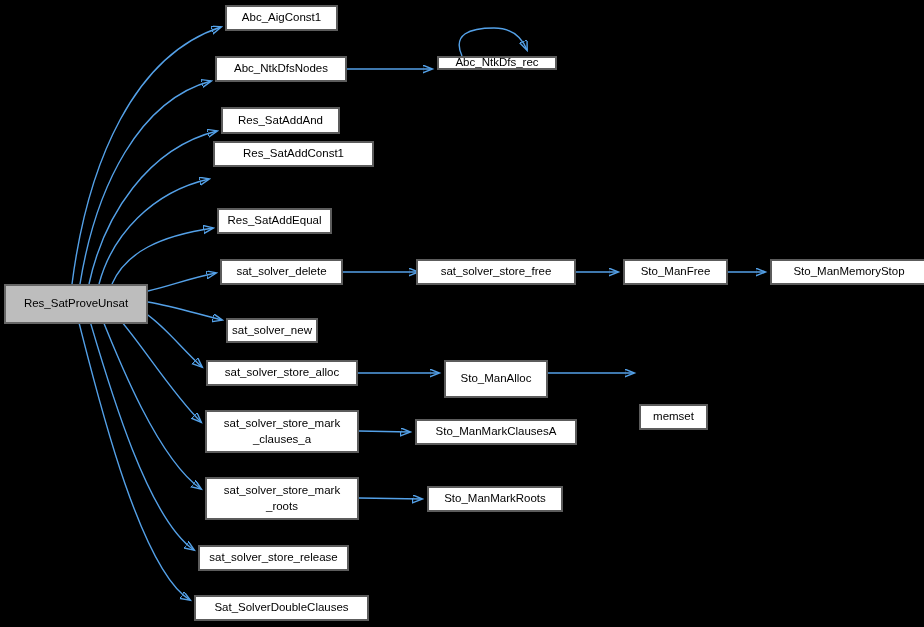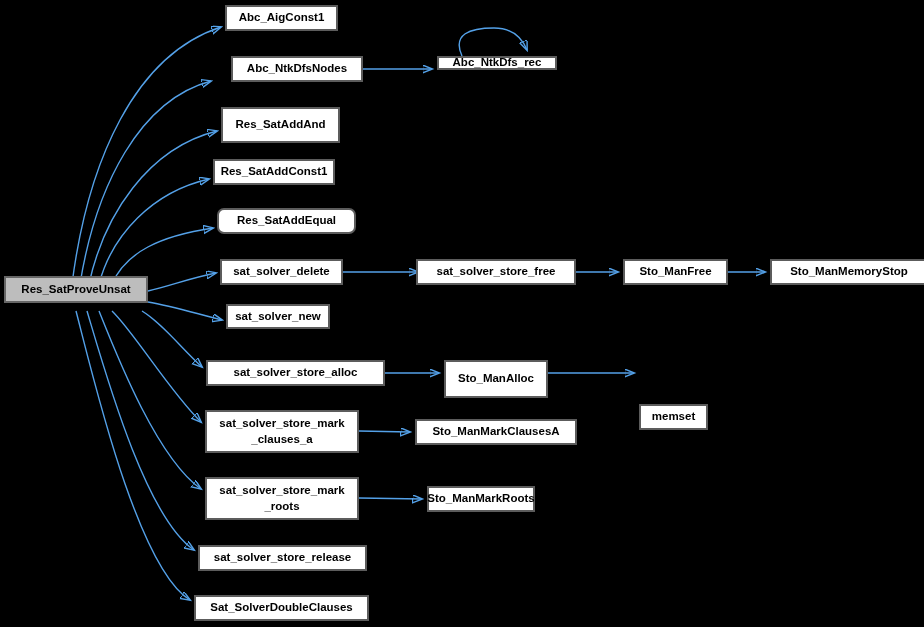--- a/index.html
+++ b/index.html
@@ -34,21 +34,20 @@
     border: 2px solid var(--node-border, #5c5c5c);
     color: var(--text, #000);
     font-size: 11.5px;
     line-height: 1.35;
     display: flex;
     align-items: center;
     justify-content: center;
     text-align: center;
     white-space: pre-line;
     cursor: pointer;
-    font-weight: bold;
   }
   .node.main {
     background: var(--main-fill, #bdbdbd);
     border-color: var(--main-border, #666);
   }
 </style>
 </head>
 <body>
 
 <div id="canvas">
@@ -76,37 +75,37 @@
         <path d="M343,272 L418,272" marker-end="url(#arrow)"></path>
         <path d="M569,272 L618,272" marker-end="url(#arrow)"></path>
         <path d="M724,272 L765,272" marker-end="url(#arrow)"></path>
         <path d="M358,373 L439,373" marker-end="url(#arrow)"></path>
         <path d="M548,373 L634,373" marker-end="url(#arrow)"></path>
         <path d="M359,431 L410,432" marker-end="url(#arrow)"></path>
         <path d="M359,498 L422,499" marker-end="url(#arrow)"></path>
       </g>
   </svg>
   <div id="nodes">
-      <div class="node main" style="left: 4px; top: 276px; width: 144px; height: 27px;">Res_SatProveUnsat</div>
+      <div class="node main" style="left: 4px; top: 284px; width: 144px; height: 40px;">Res_SatProveUnsat</div>
       <div class="node" style="left: 225px; top: 5px; width: 113px; height: 26px;">Abc_AigConst1</div>
-      <div class="node" style="left: 215px; top: 56px; width: 132px; height: 26px; margin-left: 16px;">Abc_NtkDfsNodes</div>
+      <div class="node" style="left: 215px; top: 56px; width: 132px; height: 26px;">Abc_NtkDfsNodes</div>
       <div class="node" style="left: 437px; top: 56px; width: 120px; height: 14px;">Abc_NtkDfs_rec</div>
-      <div class="node" style="left: 221px; top: 107px; width: 119px; height: 36px;">Res_SatAddAnd</div>
-      <div class="node" style="left: 213px; top: 159px; width: 122px; height: 26px;">Res_SatAddConst1</div>
-      <div class="node" style="left: 217px; top: 208px; width: 139px; height: 26px; border-radius: 7px;">Res_SatAddEqual</div>
+      <div class="node" style="left: 221px; top: 107px; width: 119px; height: 27px;">Res_SatAddAnd</div>
+      <div class="node" style="left: 213px; top: 141px; width: 161px; height: 26px;">Res_SatAddConst1</div>
+      <div class="node" style="left: 217px; top: 208px; width: 115px; height: 26px;">Res_SatAddEqual</div>
       <div class="node" style="left: 220px; top: 259px; width: 123px; height: 26px;">sat_solver_delete</div>
       <div class="node" style="left: 416px; top: 259px; width: 160px; height: 26px;">sat_solver_store_free</div>
       <div class="node" style="left: 623px; top: 259px; width: 105px; height: 26px;">Sto_ManFree</div>
       <div class="node" style="left: 770px; top: 259px; width: 158px; height: 26px;">Sto_ManMemoryStop</div>
-      <div class="node" style="left: 226px; top: 304px; width: 104px; height: 25px;">sat_solver_new</div>
-      <div class="node" style="left: 206px; top: 360px; width: 179px; height: 26px;">sat_solver_store_alloc</div>
+      <div class="node" style="left: 226px; top: 318px; width: 92px; height: 25px;">sat_solver_new</div>
+      <div class="node" style="left: 206px; top: 360px; width: 152px; height: 26px;">sat_solver_store_alloc</div>
       <div class="node" style="left: 444px; top: 360px; width: 104px; height: 38px;">Sto_ManAlloc</div>
       <div class="node" style="left: 639px; top: 360px; width: 69px; height: 26px; margin-top: 44px;">memset</div>
       <div class="node" style="left: 205px; top: 410px; width: 154px; height: 43px;">sat_solver_store_mark
 _clauses_a</div>
       <div class="node" style="left: 415px; top: 419px; width: 162px; height: 26px;">Sto_ManMarkClausesA</div>
       <div class="node" style="left: 205px; top: 477px; width: 154px; height: 43px;">sat_solver_store_mark
 _roots</div>
-      <div class="node" style="left: 427px; top: 486px; width: 108px; height: 26px;">Sto_ManMarkRoots</div>
-      <div class="node" style="left: 198px; top: 545px; width: 169px; height: 26px;">sat_solver_store_release</div>
+      <div class="node" style="left: 427px; top: 486px; width: 136px; height: 26px;">Sto_ManMarkRoots</div>
+      <div class="node" style="left: 198px; top: 545px; width: 151px; height: 26px;">sat_solver_store_release</div>
       <div class="node" style="left: 194px; top: 595px; width: 175px; height: 26px;">Sat_SolverDoubleClauses</div>
     </div>
 </div>
 
 </body></html>

